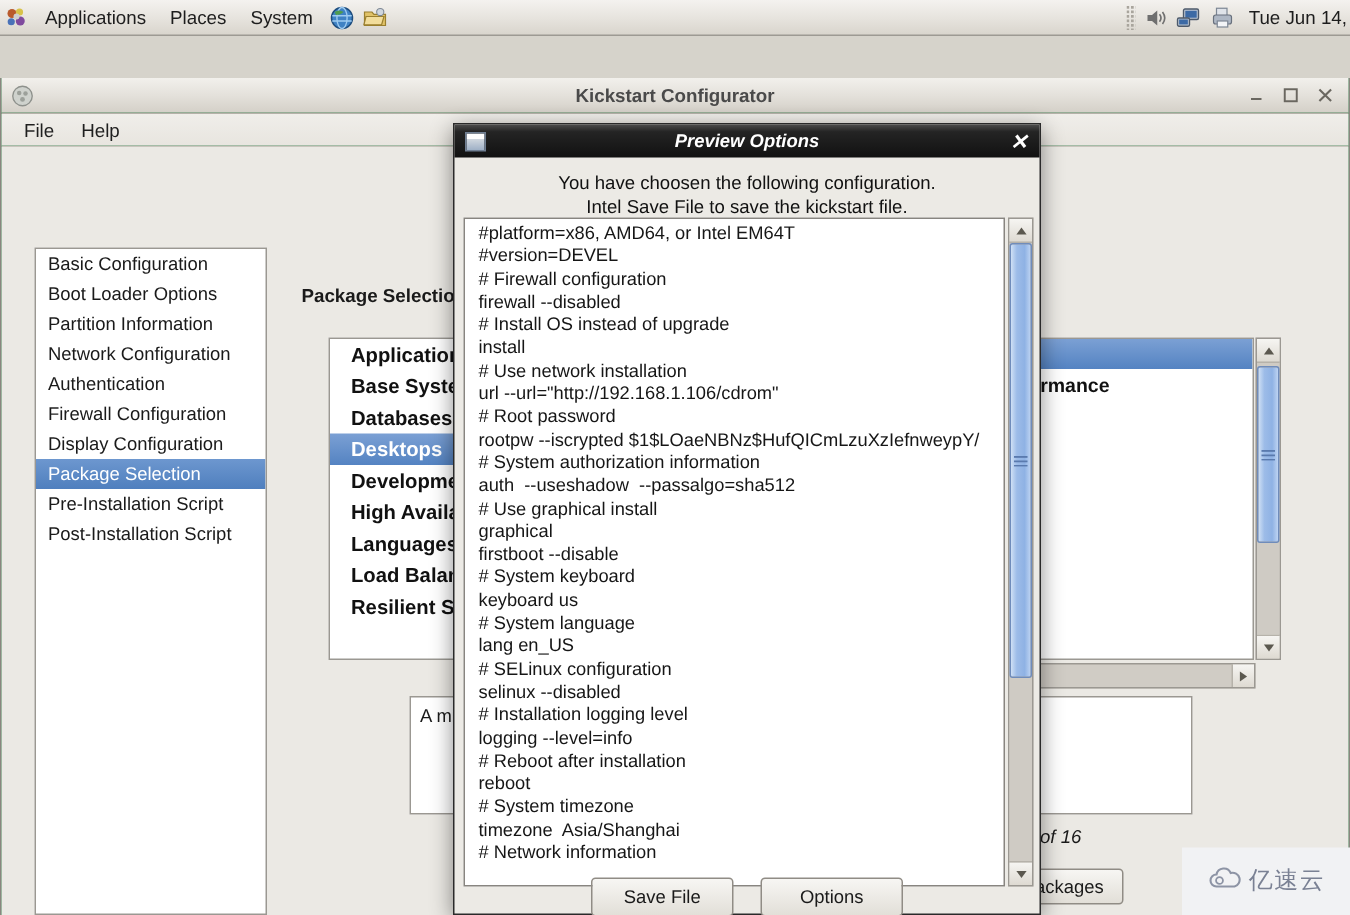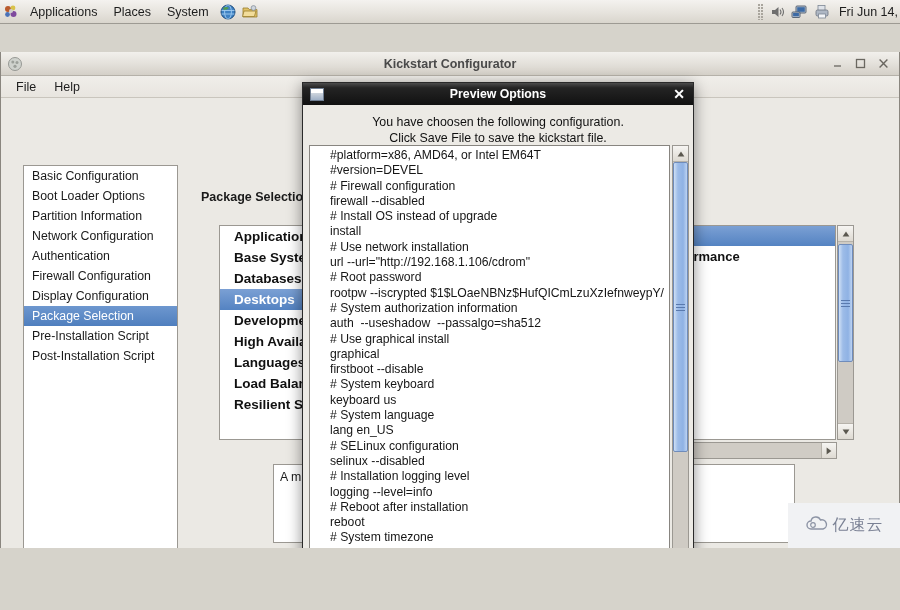--- a/index.html
+++ b/index.html
@@ -3,21 +3,21 @@
 <meta charset="utf-8">
 <style>
   * { box-sizing: border-box; margin: 0; padding: 0; }
   html, body {
     width: 900px; height: 610px;
     overflow: hidden;
     font-family: "Liberation Sans", sans-serif;
     font-size: 12px;
     background: #d6d3cb;
   }
-  #screen { position: relative; width: 900px; height: 548px; overflow: hidden; }
+  #screen { position: relative; width: 900px; height: 610px; overflow: hidden; }
 
   
   .panel {
     position: absolute; top: 0; left: 0; width: 900px; height: 24px;
     background: linear-gradient(180deg, #f4f2ef 0%, #e6e3dd 55%, #d9d5cd 100%);
     border-bottom: 1px solid #9d9a93;
     display: flex; align-items: center;
   }
   .panel-left { display: flex; align-items: center; height: 24px; }
   .panel-right { margin-left: auto; display: flex; align-items: center; height: 24px; padding-right: 2px; }
@@ -161,21 +161,21 @@
   
   .dialog {
     position: absolute; left: 302px; top: 82px; width: 392px; height: 528px;
     background: #eceae5;
     border: 1px solid #2a2a2a;
     box-shadow: 0 3px 14px rgba(0,0,0,.45);
   }
   .dlg-titlebar {
     position: relative; height: 22px;
     background: linear-gradient(180deg, #4c4c4c 0%, #242424 22%, #111111 100%);
-    display: flex; align-items: center;
+    display: flex; align-items: center; font-style: italic;
   }
   .dlg-title {
     position: absolute; left: 0; right: 0; text-align: center;
     color: #ffffff; font-weight: bold; font-size: 12.3px;
   }
   .dlg-icon {
     width: 14px; height: 13px; margin-left: 7px; z-index: 2;
     background: linear-gradient(180deg, #ffffff 0%, #ffffff 34%, #cfd6de 36%, #9fb0c6 100%);
     border: 1px solid #6f7e92;
   }
@@ -183,21 +183,21 @@
   .dlg-msg {
     padding: 9px 10px 8px; text-align: center; font-size: 12.4px; color: #111; line-height: 16px;
   }
   .preview-wrap {
     position: absolute; left: 6px; top: 62px; width: 380px; height: 446px;
     display: flex;
   }
   .preview-text {
     flex: 1; background: #ffffff; border: 1px solid #888580;
     font-size: 12.2px; line-height: 15.3px; color: #161616;
-    padding: 2px 20px; overflow: hidden; white-space: pre;
+    padding: 2px 9px; overflow: hidden; white-space: pre;
   }
   .dlg-buttons {
     position: absolute; left: 0; bottom: -2px; width: 100%;
     display: flex; justify-content: center; gap: 18px;
   }
   .dlg-btn {
     width: 95px; height: 26px;
     background: linear-gradient(180deg, #f7f6f3, #e2dfd8);
     border: 1px solid #908c85; border-radius: 3px;
     font-size: 12.3px; color: #1a1a1a;
@@ -263,21 +263,21 @@
           <rect x="2.1" y="9" width="5.8" height="3.3" fill="#3c6aa5"></rect>
         </svg>
       </span>
       <span class="panel-icon">
         <svg width="16" height="16" viewBox="0 0 16 16">
           <rect x="4" y="1.5" width="7" height="5" fill="#dfe3e9" stroke="#7d8794" stroke-width=".8"></rect>
           <rect x="2" y="6" width="12" height="6" rx="1.5" fill="#aeb7c4" stroke="#69717e" stroke-width=".8"></rect>
           <rect x="4.5" y="10" width="7" height="4" fill="#f2f4f7" stroke="#7d8794" stroke-width=".8"></rect>
         </svg>
       </span>
-      <span class="panel-clock">Fri Jun 14, </span>
+      <span class="panel-clock">Tue Jun 14, </span>
     </div>
   </div>
 
   <div class="appwin">
 
     <div class="appwin-titlebar">
       <span class="appwin-icon">
         <svg width="18" height="18" viewBox="0 0 18 18">
           <circle cx="9" cy="9" r="6.5" fill="#cfd2cd" stroke="#8e918c" stroke-width=".9"></circle>
           <circle cx="6.8" cy="7" r="1.5" fill="#9ca09a"></circle>
@@ -400,21 +400,21 @@
   </div>
 
   <div class="dialog">
     <div class="dlg-titlebar">
       <span class="dlg-icon"></span>
       <div class="dlg-title">Preview Options</div>
       <span class="dlg-close">✕</span>
     </div>
     <div class="dlg-msg">
       <div>You have choosen the following configuration.</div>
-      <div>Click Save File to save the kickstart file.</div>
+      <div>Intel Save File to save the kickstart file.</div>
     </div>
 
     <div class="preview-wrap">
       <div class="preview-text">#platform=x86, AMD64, or Intel EM64T
 #version=DEVEL
 # Firewall configuration
 firewall --disabled
 # Install OS instead of upgrade
 install
 # Use network installation

